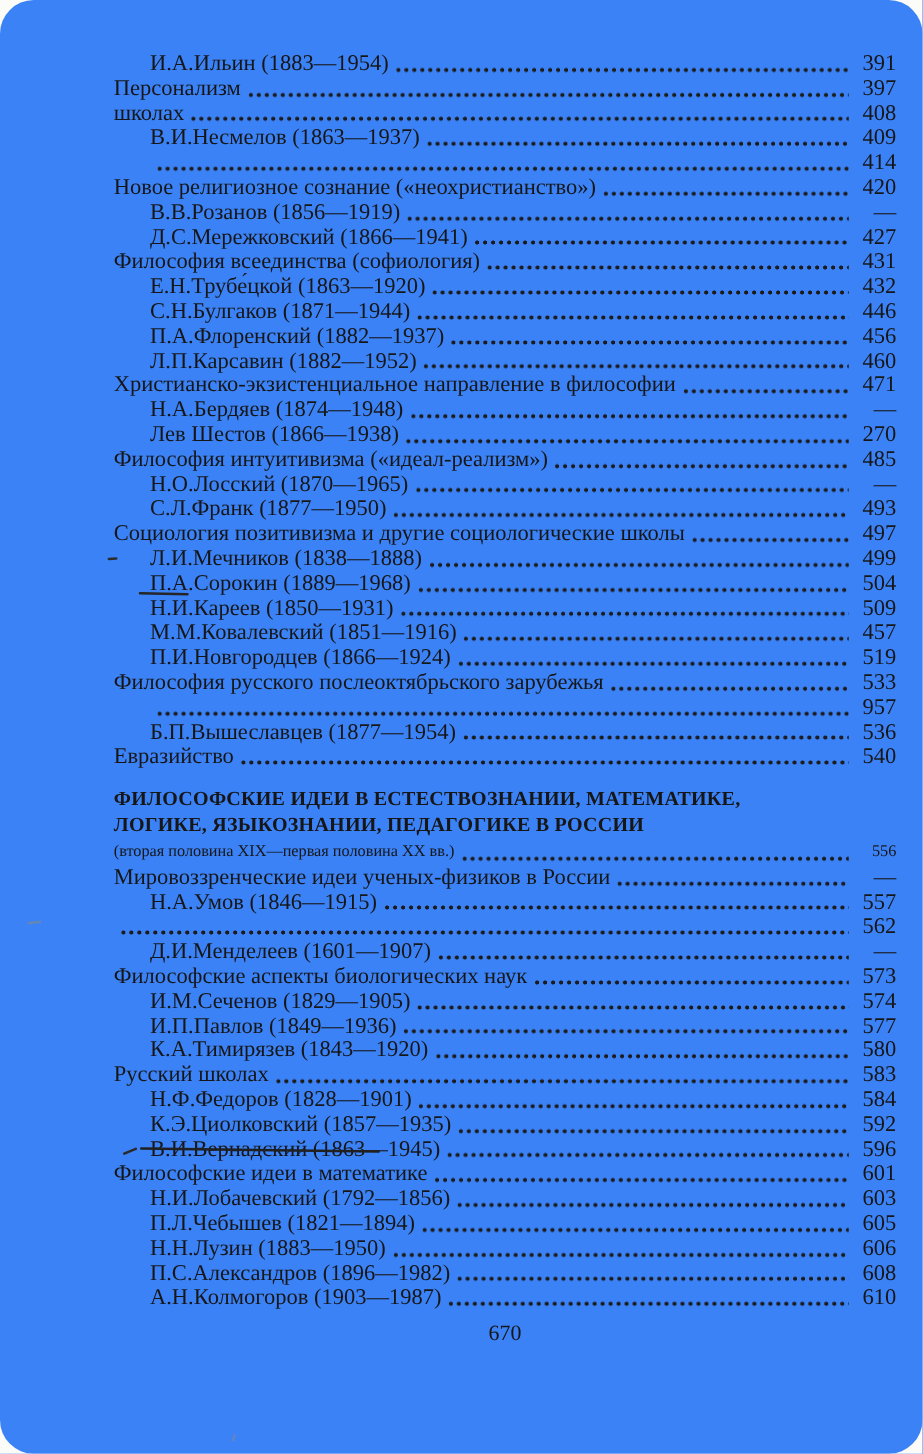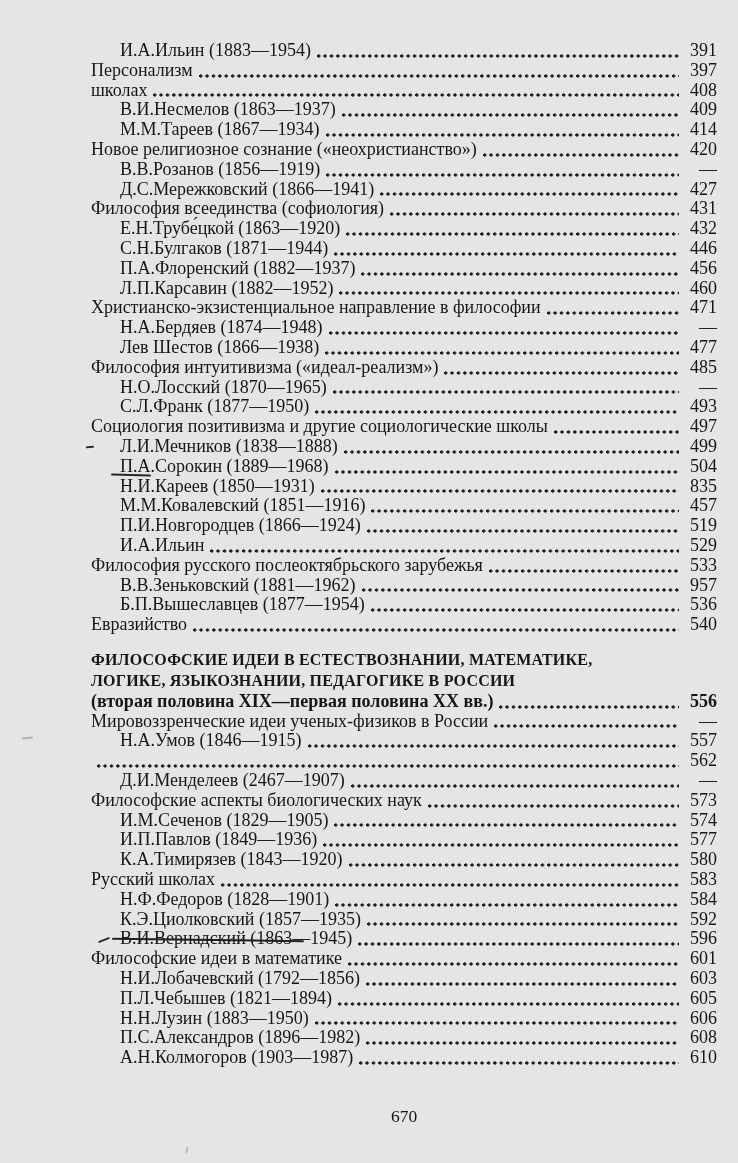--- a/index.html
+++ b/index.html
@@ -6,21 +6,22 @@
   body {
     width: 738px; height: 1163px;
     background: #fbfbf8;
     color: #161616;
     font-family: "Liberation Serif", "DejaVu Serif", serif;
   }
   .sheet {
     position: relative;
     width: 738px; height: 1163px;
     overflow: hidden;
-    background: #e5e5e5;
+    background: #3b82f6;
+    border-radius: 27px;
   }
   .toc {
     position: absolute;
     left: 91px; top: 41px;
     width: 626px;
   }
   .row {
     position: relative;
     display: flex;
     align-items: baseline;
@@ -52,22 +53,22 @@
     white-space: nowrap;
   }
   .row.heading, .row.heading2 {
     font-weight: bold;
     font-size: 16px;
     line-height: 20.6px;
     letter-spacing: 0.2px;
   }
   .row.heading { margin-top: 15px; }
   .row.heading-sub {
-    font-weight: bold;
-    font-size: 18px;
+    font-weight: normal;
+    font-size: 13px;
     line-height: 20.6px;
   }
   
   .row.mark-dash::before {
     content: "";
     position: absolute;
     left: -5px; top: 9px;
     width: 8px; height: 2px;
     background: #2c2c2c;
     border-radius: 1px;
@@ -96,21 +97,21 @@
     content: "";
     position: absolute;
     left: 7px; top: 10px;
     width: 12px; height: 2px;
     background: #2a2a2a;
     border-radius: 1px;
     transform: rotate(-22deg);
   }
   .footer {
     position: absolute;
-    top: 1106px; left: 91px;
+    top: 1056px; left: 91px;
     width: 626px;
     text-align: center;
     font-size: 17.5px;
   }
   .artifact { position: absolute; background: #8a8a84; }
   .artifact-1 { left: 22px; top: 737px; width: 11px; height: 2px; opacity: .55; transform: rotate(-6deg); }
   .artifact-2 { left: 186px; top: 1147px; width: 2px; height: 6px; opacity: .45; transform: rotate(14deg); }
 </style>
 </head>
 <body>
@@ -131,21 +132,20 @@
     <span class="label">школах</span>
     <span class="leader"></span>
     <span class="page-num">408</span>
   </div>
       <div class="row indent-2">
     <span class="label">В.И.Несмелов (1863—1937)</span>
     <span class="leader"></span>
     <span class="page-num">409</span>
   </div>
       <div class="row indent-2">
-    <span class="label">М.М.Тареев (1867—1934)</span>
     <span class="leader"></span>
     <span class="page-num">414</span>
   </div>
       <div class="row indent-1">
     <span class="label">Новое религиозное сознание («неохристианство»)</span>
     <span class="leader"></span>
     <span class="page-num">420</span>
   </div>
       <div class="row indent-2">
     <span class="label">В.В.Розанов (1856—1919)</span>
@@ -188,21 +188,21 @@
     <span class="page-num">471</span>
   </div>
       <div class="row indent-2">
     <span class="label">Н.А.Бердяев (1874—1948)</span>
     <span class="leader"></span>
     <span class="page-num">—</span>
   </div>
       <div class="row indent-2">
     <span class="label">Лев Шестов (1866—1938)</span>
     <span class="leader"></span>
-    <span class="page-num">477</span>
+    <span class="page-num">270</span>
   </div>
       <div class="row indent-1">
     <span class="label">Философия интуитивизма («идеал-реализм»)</span>
     <span class="leader"></span>
     <span class="page-num">485</span>
   </div>
       <div class="row indent-2">
     <span class="label">Н.О.Лосский (1870—1965)</span>
     <span class="leader"></span>
     <span class="page-num">—</span>
@@ -223,44 +223,38 @@
     <span class="page-num">499</span>
   </div>
       <div class="row indent-2 mark-underline">
     <span class="label">П.А.Сорокин (1889—1968)</span>
     <span class="leader"></span>
     <span class="page-num">504</span>
   </div>
       <div class="row indent-2">
     <span class="label">Н.И.Кареев (1850—1931)</span>
     <span class="leader"></span>
-    <span class="page-num">835</span>
+    <span class="page-num">509</span>
   </div>
       <div class="row indent-2">
     <span class="label">М.М.Ковалевский (1851—1916)</span>
     <span class="leader"></span>
     <span class="page-num">457</span>
   </div>
       <div class="row indent-2">
     <span class="label">П.И.Новгородцев (1866—1924)</span>
     <span class="leader"></span>
     <span class="page-num">519</span>
   </div>
-      <div class="row indent-2">
-    <span class="label">И.А.Ильин</span>
-    <span class="leader"></span>
-    <span class="page-num">529</span>
-  </div>
       <div class="row indent-1">
     <span class="label">Философия русского послеоктябрьского зарубежья</span>
     <span class="leader"></span>
     <span class="page-num">533</span>
   </div>
       <div class="row indent-2">
-    <span class="label">В.В.Зеньковский (1881—1962)</span>
     <span class="leader"></span>
     <span class="page-num">957</span>
   </div>
       <div class="row indent-2">
     <span class="label">Б.П.Вышеславцев (1877—1954)</span>
     <span class="leader"></span>
     <span class="page-num">536</span>
   </div>
       <div class="row indent-1">
     <span class="label">Евразийство</span>
@@ -288,21 +282,21 @@
       <div class="row indent-2">
     <span class="label">Н.А.Умов (1846—1915)</span>
     <span class="leader"></span>
     <span class="page-num">557</span>
   </div>
       <div class="row indent-1">
     <span class="leader"></span>
     <span class="page-num">562</span>
   </div>
       <div class="row indent-2">
-    <span class="label">Д.И.Менделеев (2467—1907)</span>
+    <span class="label">Д.И.Менделеев (1601—1907)</span>
     <span class="leader"></span>
     <span class="page-num">—</span>
   </div>
       <div class="row indent-1">
     <span class="label">Философские аспекты биологических наук</span>
     <span class="leader"></span>
     <span class="page-num">573</span>
   </div>
       <div class="row indent-2">
     <span class="label">И.М.Сеченов (1829—1905)</span>

